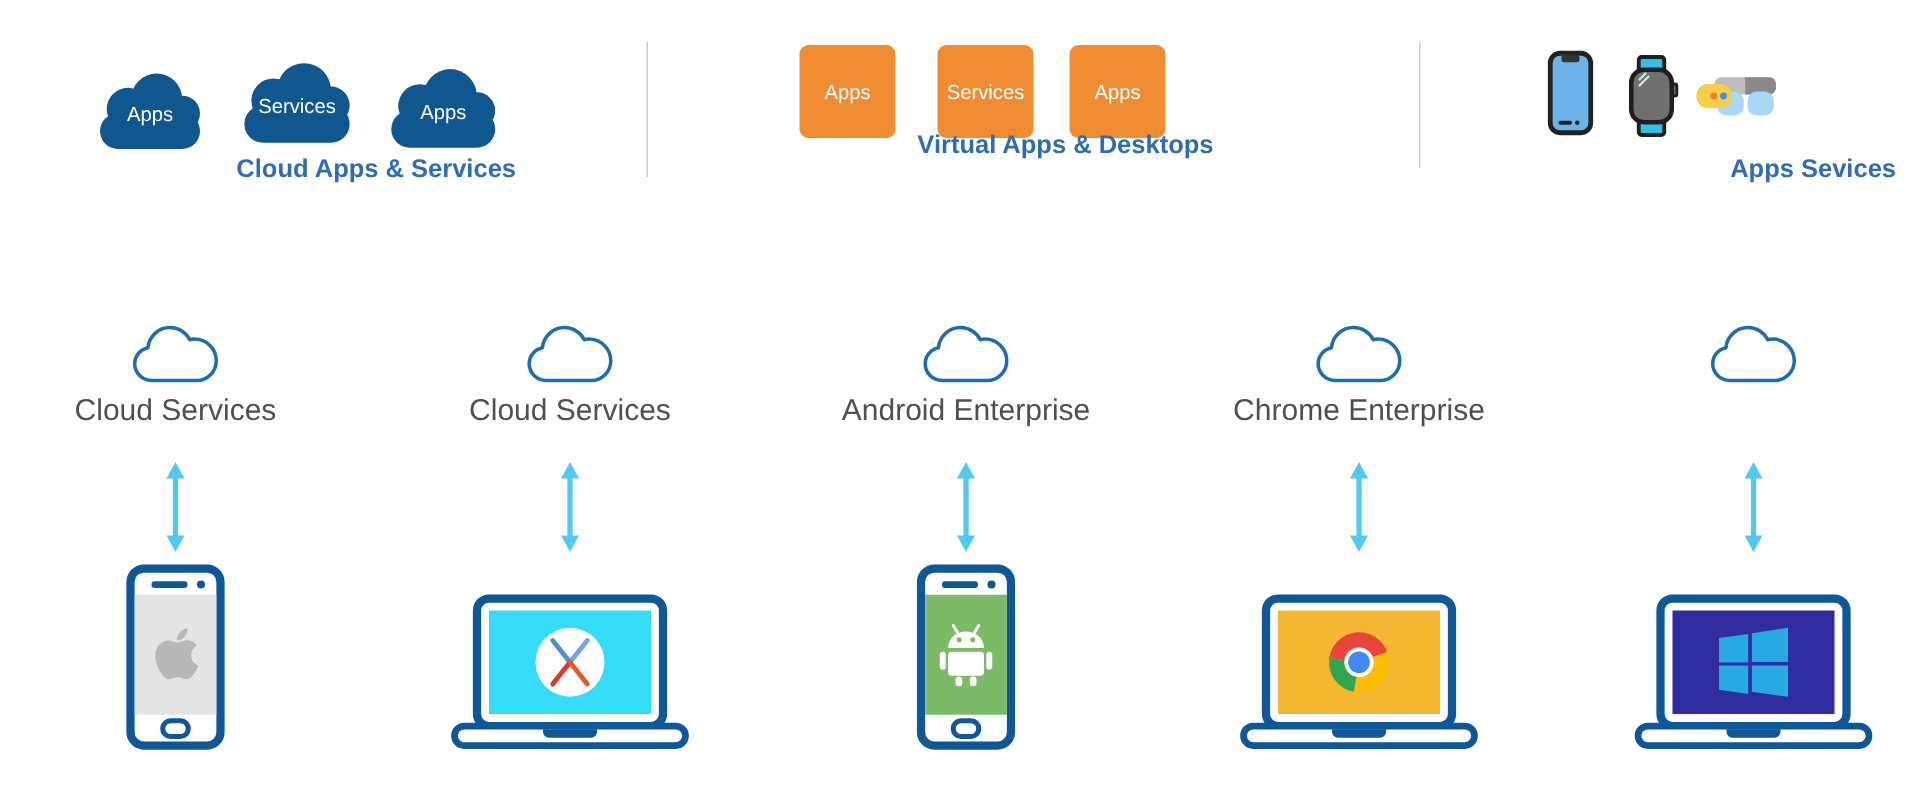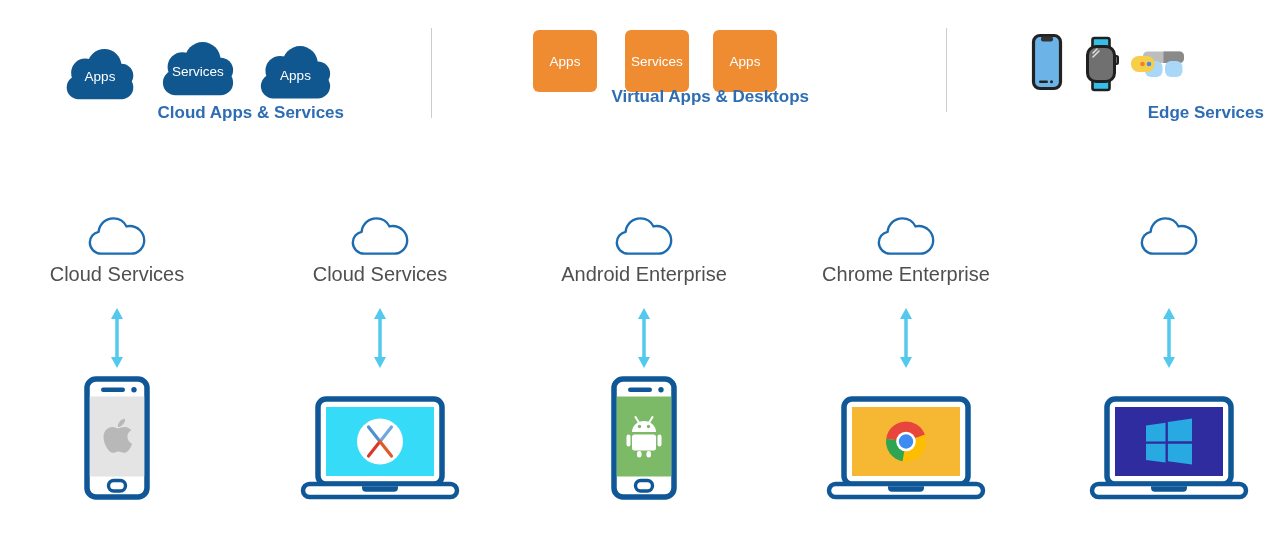--- a/index.html
+++ b/index.html
@@ -107,21 +107,21 @@
     <svg width="56" height="42" viewBox="0 0 56 42">
       <rect x="13" y="6.5" width="41" height="11.5" rx="4.5" fill="#BDBDBD"></rect>
       <path d="M33.5,6.5 h16 a4.5,4.5 0 0 1 4.5,4.5 v2.5 a4.5,4.5 0 0 1 -4.5,4.5 h-16 z" fill="#8A8A8A"></path>
       <rect x="15" y="16" width="17.5" height="16" rx="6" fill="#A9D7F7"></rect>
       <rect x="35" y="16" width="17.5" height="16" rx="6" fill="#A9D7F7"></rect>
       <rect x="1" y="11" width="23.5" height="16" rx="7.5" fill="#F6CE4B"></rect>
       <circle cx="12.5" cy="19" r="2.3" fill="#F08126"></circle>
       <circle cx="19" cy="19" r="2.3" fill="#3E8BF4"></circle>
     </svg>
   </span>
-  <div class="section-label" style="left:964px;top:103px;">Edge Services</div>
+  <div class="section-label" style="left:964px;top:103px;">Apps Sevices</div>
 
   <div class="col" style="left:7px;">
     <span class="cloud-outline">
       <svg width="58" height="42" viewBox="0 0 64 46">
         <path d="M14.5,42.5 C7.5,42.5 2,36.9 2,30.2 C2,24.4 6.2,19.6 11.7,18.4 C12.5,10 19.5,3.5 28,3.5 C34.4,3.5 39.9,7.2 42.5,12.5 C43.6,12.2 44.8,12 46,12 C54.8,12 62,19.2 62,28 C62,36 55.5,42.5 47.5,42.5 Z" fill="#fff" stroke="#1E6CB0" stroke-width="2.6" stroke-linejoin="round"></path>
       </svg>
     </span>
     <div class="col-label">Cloud Services</div>
     <span class="arrow">
       <svg width="18" height="62" viewBox="0 0 18 62" fill="#53C9ED">

